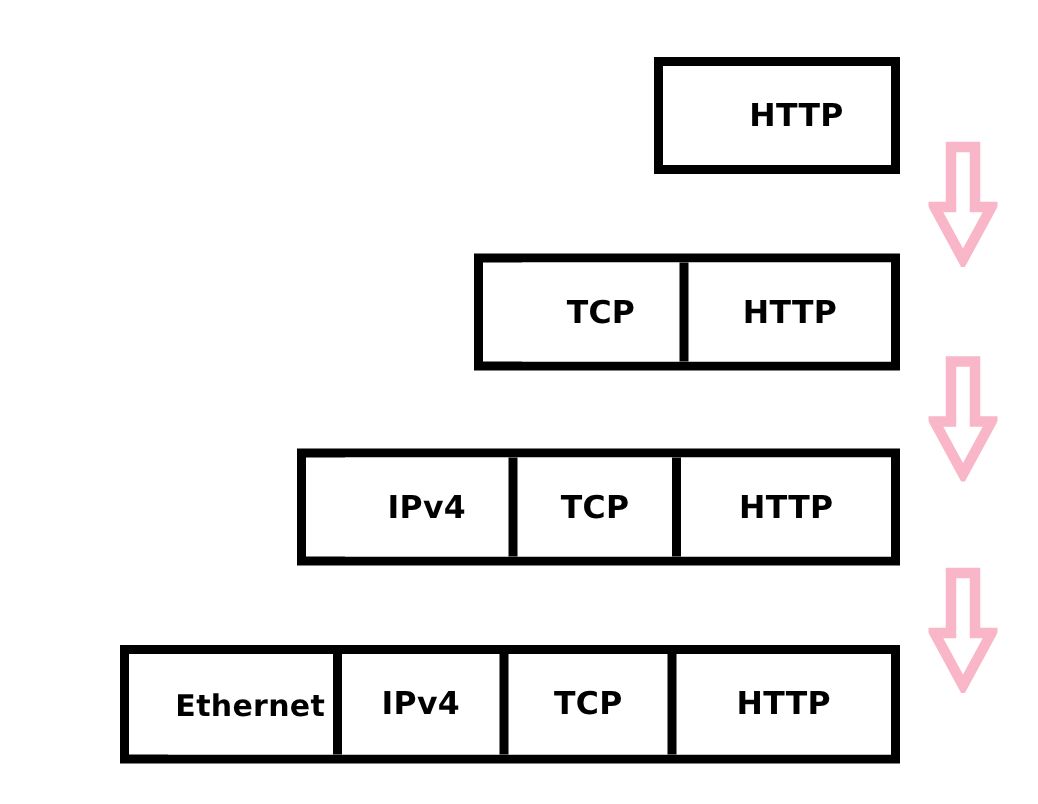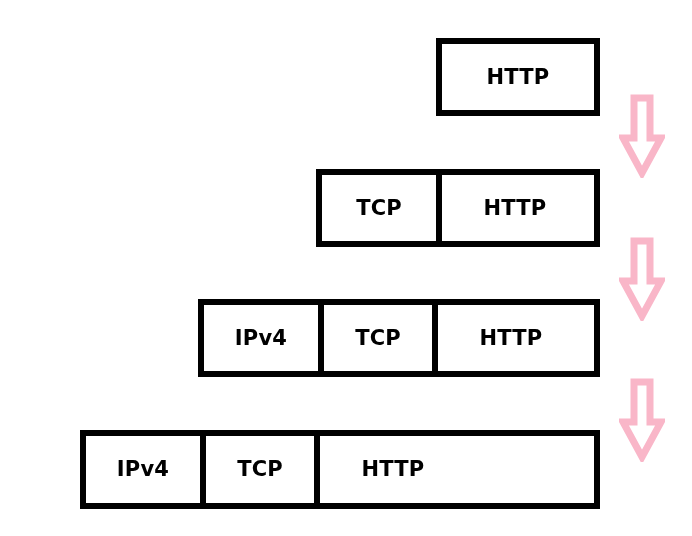--- a/index.html
+++ b/index.html
@@ -23,20 +23,21 @@
     height: 536px;
   }
 
   
   .pdu-row {
     position: absolute;
     display: flex;
     box-sizing: border-box;
     border: 6px solid #000000;
     background: #ffffff;
+    padding-left: 26px;
   }
 
   .pdu-cell {
     box-sizing: border-box;
     display: flex;
     align-items: center;
     justify-content: center;
     background: #ffffff;
     color: #000000;
     font-weight: bold;
@@ -98,20 +99,21 @@
     <div class="pdu-cell c-http">HTTP</div>
   </div>
 
   <div class="pdu-row" id="row-ip-tcp-http">
     <div class="pdu-cell c-ipv4">IPv4</div>
     <div class="pdu-cell c-tcp">TCP</div>
     <div class="pdu-cell c-http">HTTP</div>
   </div>
 
   <div class="pdu-row" id="row-eth-full">
+    <div class="pdu-cell c-eth">Ethernet</div>
     <div class="pdu-cell c-ipv4">IPv4</div>
     <div class="pdu-cell c-tcp">TCP</div>
     <div class="pdu-cell c-http">HTTP</div>
   </div>
 
   <div class="flow-arrow" id="arrow-1">
     <svg viewBox="0 0 46 84" xmlns="http://www.w3.org/2000/svg" aria-hidden="true">
       <path d="M15 4 H31 V44 H42 L23 79 L4 44 H15 Z" fill="none" stroke="#f9b6c8" stroke-width="7" stroke-linejoin="miter" stroke-linecap="butt"></path>
     </svg>
   </div>

